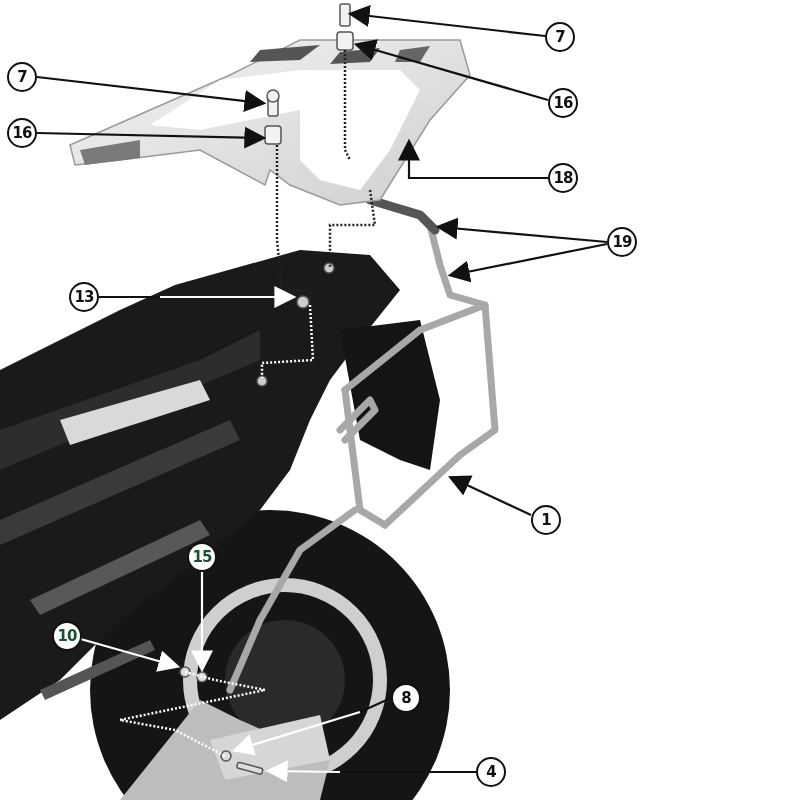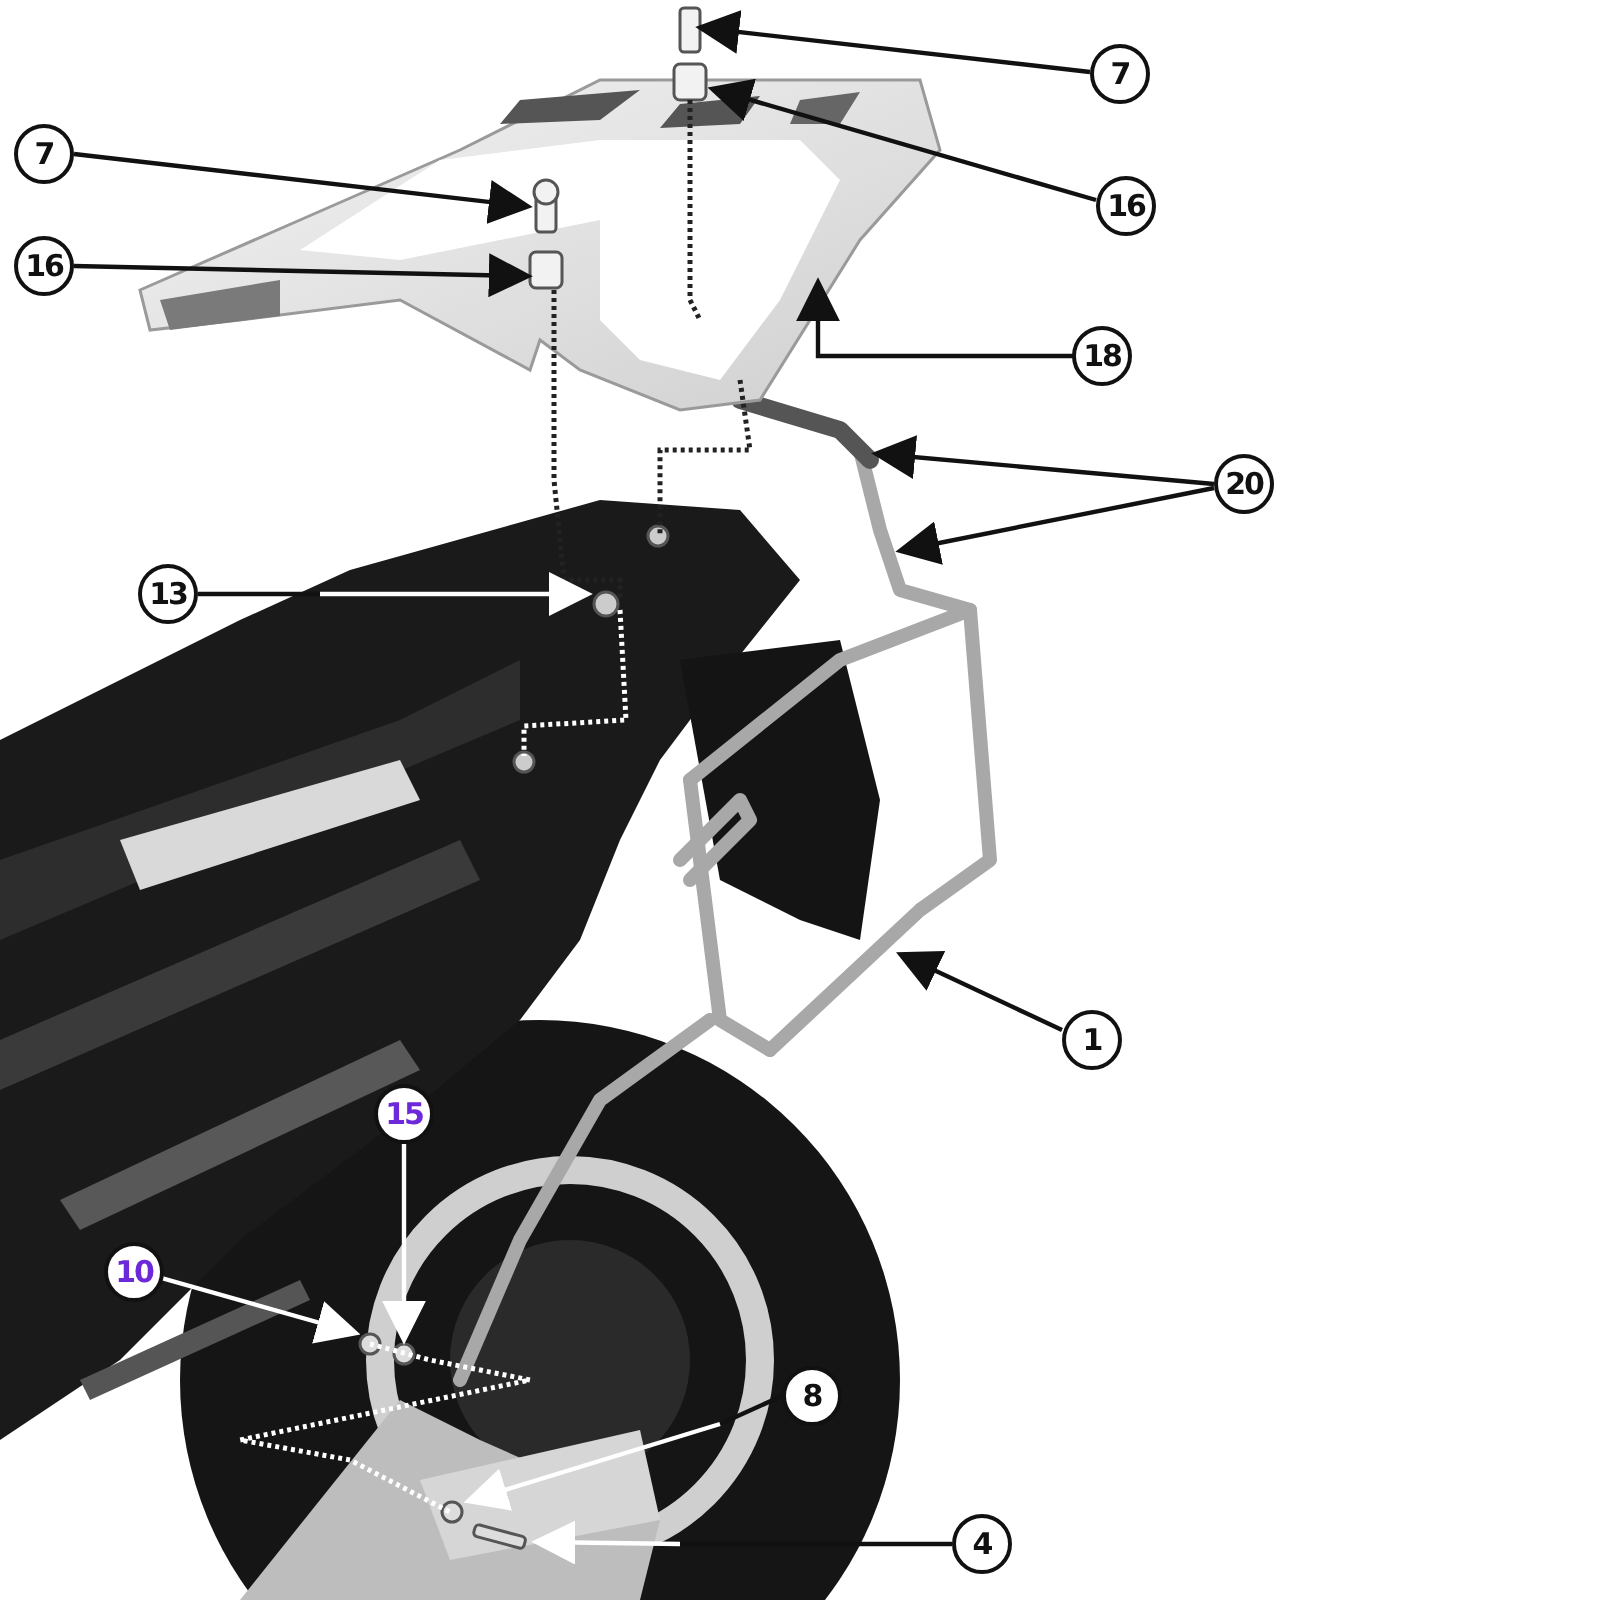--- a/index.html
+++ b/index.html
@@ -5,21 +5,21 @@
   html, body { margin: 0; padding: 0; background: #ffffff; }
   body { width: 800px; height: 800px; overflow: hidden; position: relative; font-family: "DejaVu Sans", sans-serif; }
   #stage { position: absolute; left: 0; top: 0; width: 800px; height: 800px; }
   svg { position: absolute; left: 0; top: 0; }
   .callout {
     position: absolute; width: 30px; height: 30px; border-radius: 50%;
     border: 2px solid #111; background: #fff; color: #111;
     box-sizing: border-box; display: flex; align-items: center; justify-content: center;
     font-weight: bold; font-size: 15px; letter-spacing: -1px;
   }
-  .callout.inv { border-color: #111; background: #fff; color: #6d28d9; }
+  .callout.inv { border-color: #111; background: #fff; color: #14532d; }
 </style>
 </head>
 <body>
 
 <div id="stage">
   <svg width="800" height="800" viewBox="0 0 800 800">
     <defs>
       <marker id="ah" markerWidth="10" markerHeight="10" refX="8" refY="5" orient="auto">
         <path d="M0,0 L10,5 L0,10 z" fill="#111"></path>
       </marker>
@@ -112,21 +112,21 @@
       <line x1="70" y1="636" x2="176" y2="666" marker-end="url(#ahw)"></line>
       <line x1="360" y1="712" x2="236" y2="750" marker-end="url(#ahw)"></line>
       <line x1="340" y1="772" x2="270" y2="771" marker-end="url(#ahw)"></line>
     </g>
   </svg>
 
   <div class="callout" style="left:545px;top:22px;">7</div>
   <div class="callout" style="left:548px;top:88px;">16</div>
   <div class="callout" style="left:7px;top:62px;">7</div>
   <div class="callout" style="left:7px;top:118px;">16</div>
-  <div class="callout" style="left:536px;top:163px;">18</div>
-  <div class="callout" style="left:607px;top:227px;">20</div>
+  <div class="callout" style="left:548px;top:163px;">18</div>
+  <div class="callout" style="left:607px;top:227px;">19</div>
   <div class="callout" style="left:69px;top:282px;">13</div>
   <div class="callout" style="left:531px;top:505px;">1</div>
   <div class="callout inv" style="left:187px;top:542px;">15</div>
   <div class="callout inv" style="left:52px;top:621px;">10</div>
   <div class="callout" style="left:391px;top:683px;">8</div>
   <div class="callout" style="left:476px;top:757px;">4</div>
 </div>
 
 </body></html>

